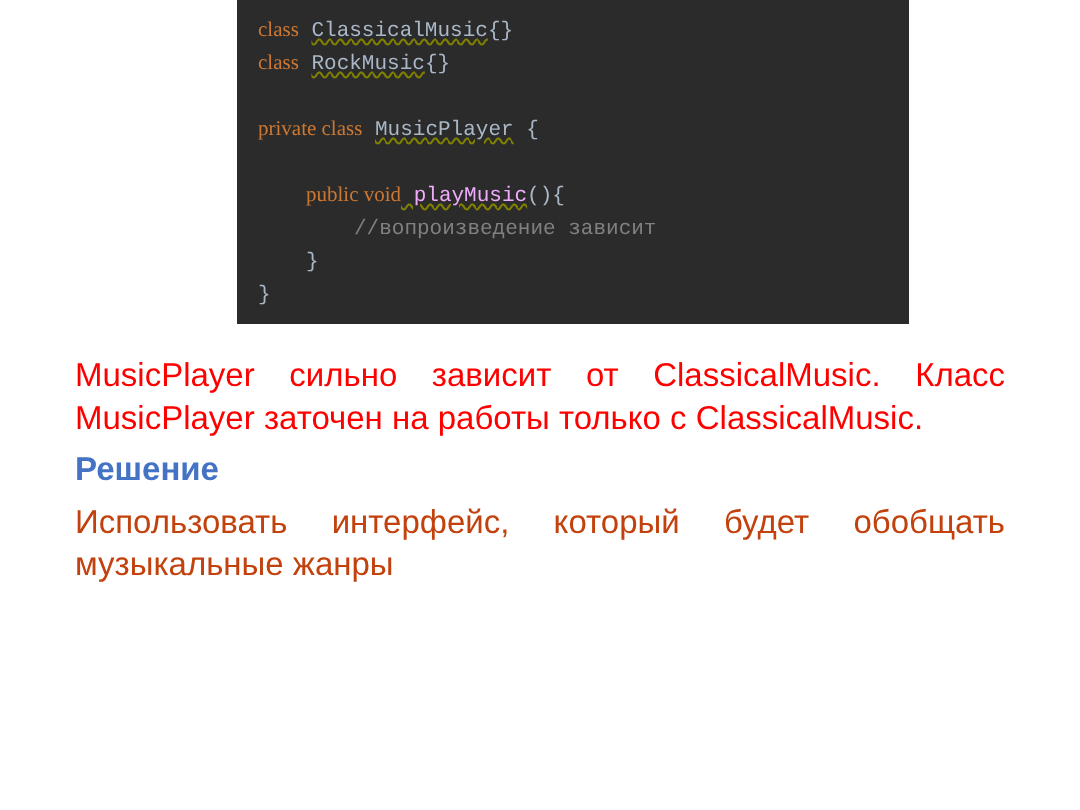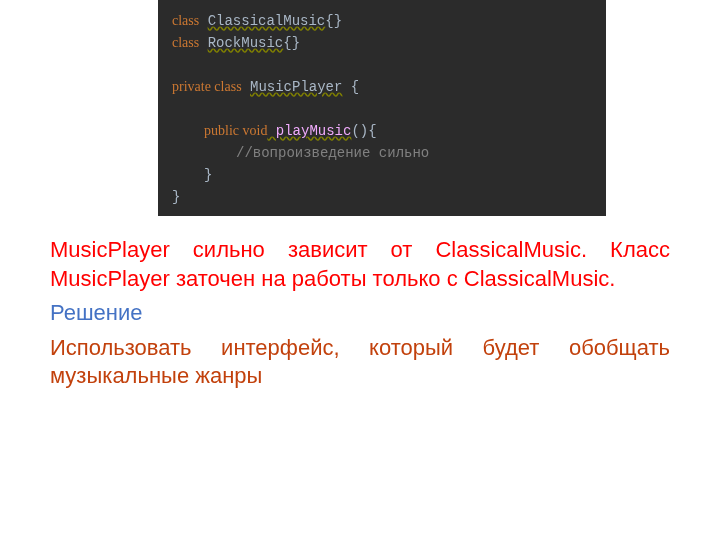--- a/index.html
+++ b/index.html
@@ -48,39 +48,39 @@
   .indent2 { padding-left: 64px; }
   .line { white-space: pre; min-height: 22px; }
   .bracket-close { color: #a9b7c6; }
   .text-block {
     padding: 14px 50px 0 50px;
     font-size: 22px;
     line-height: 1.3;
   }
   .red { color: #ff0000; }
   .green { color: #c2410c; }
-  .blue { color: #4472c4; }
+  .blue { color: #4472c4; font-weight: bold; }
   .justify {
     text-align: justify;
   }
   p.slide-line {
     margin: 6px 0;
   }
 </style>
 </head>
 <body>
 
 <div class="code-block">
   <div class="line"><span class="kw">class</span> <span class="warn">ClassicalMusic</span><span class="brace">{}</span></div>
   <div class="line"><span class="kw">class</span> <span class="warn">RockMusic</span><span class="brace">{}</span></div>
   <div class="line"></div>
   <div class="line"><span class="kw">private class</span> <span class="warn">MusicPlayer</span><span class="brace"> {</span></div>
   <div class="line"></div>
   <div class="line indent1"><span class="kw">public void</span><span class="method underlined"> playMusic</span><span class="brace">(){</span></div>
-  <div class="line indent2"><span class="comment">//вопроизведение сильно</span></div>
+  <div class="line indent2"><span class="comment">//вопроизведение зависит</span></div>
   <div class="line indent1"><span class="bracket-close">}</span></div>
   <div class="line"><span class="bracket-close">}</span></div>
 </div>
 
 <div class="text-block">
   <p class="slide-line red justify">MusicPlayer сильно зависит от ClassicalMusic. Класс MusicPlayer заточен на работы только с ClassicalMusic.</p>
   <p class="slide-line blue">Решение</p>
   <p class="slide-line green justify">Использовать интерфейс, который будет обобщать музыкальные жанры</p>
 </div>
 

